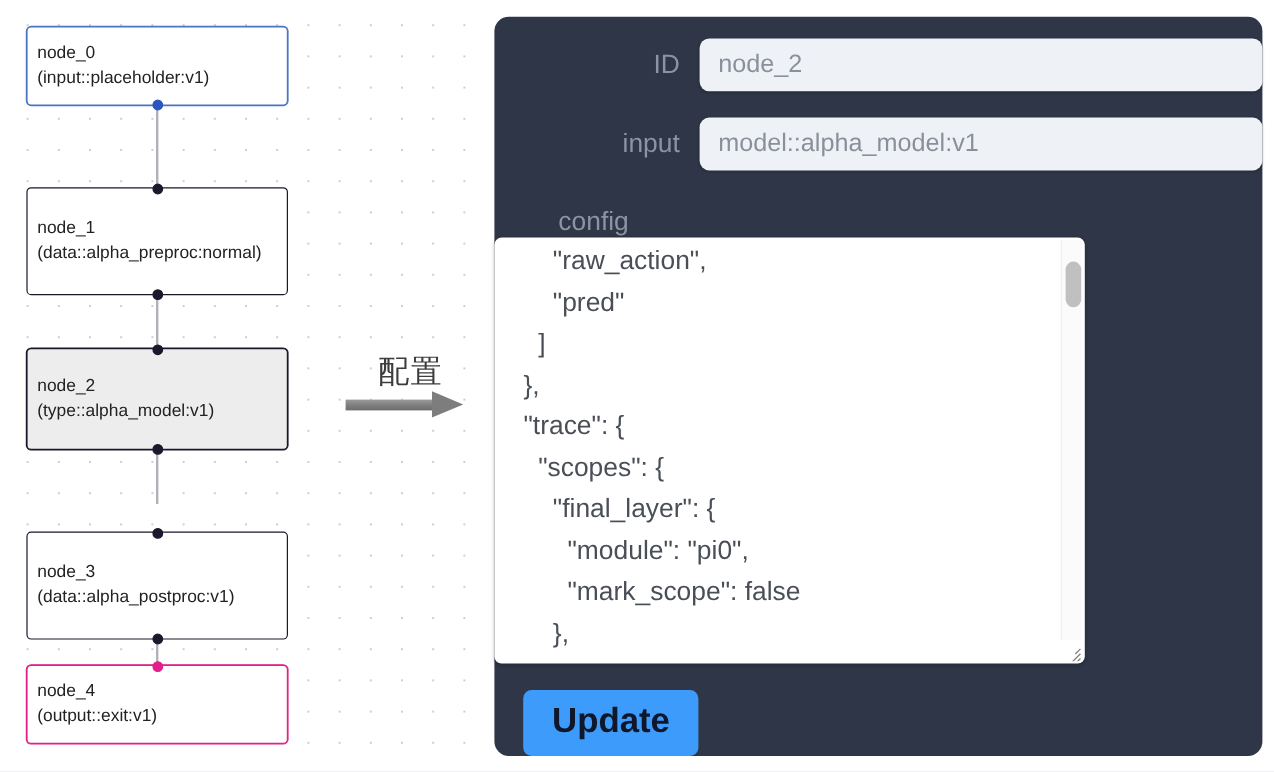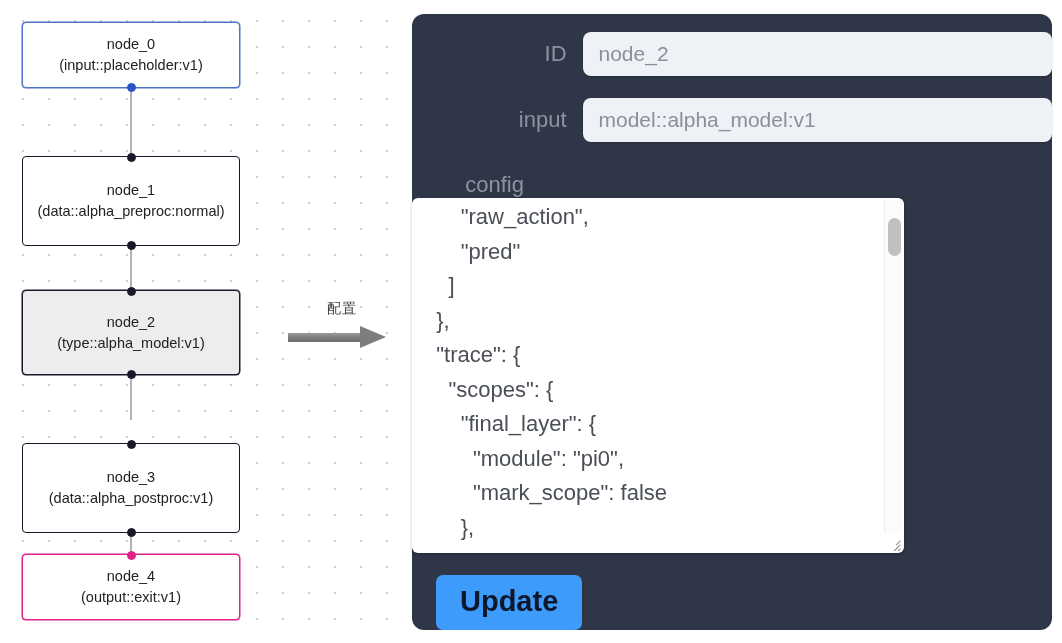--- a/index.html
+++ b/index.html
@@ -23,21 +23,20 @@
 
   .edge {
     position: absolute; width: 2px; background: #b1b1b7;
   }
 
   .node {
     position: absolute;
     background: #ffffff;
     border: 1px solid #1a192b;
     border-radius: 4px;
-    text-align: center;
     color: #222222;
     font-size: 14.5px;
     line-height: 21px;
     display: flex; align-items: center; justify-content: center;
     padding: 4px 8px;
     word-break: break-all;
     box-shadow: 0 0 0 0 rgba(0,0,0,0);
   }
   .node .label { width: 100%; }
   .node.input  { border-color: #4b74c4; box-shadow: 0 0 0 0.5px #4b74c4; }
@@ -53,22 +52,22 @@
   .handle.bottom { bottom: -4.5px; }
   .handle.blue   { background: #2b56c2; border-color: #2b56c2; }
   .handle.pink   { background: #e0218a; border-color: #e0218a; }
 
   
   .annotation {
     position: absolute; left: 286px; top: 296px;
     width: 112px; text-align: center;
   }
   .annotation .cap {
-    font-size: 14px; color: #3c3c3c; letter-spacing: 1px;
-    font-family: Liberation Serif, serif; line-height: 26px;
+    font-size: 26px; color: #3c3c3c; letter-spacing: 1px;
+    font-family: Liberation Sans, sans-serif; line-height: 26px;
   }
   .arrow { position: relative; width: 100px; height: 22px; margin: 4px 0 0 2px; }
   .arrow .shaft {
     position: absolute; left: 0; top: 7px; width: 74px; height: 9px;
     background: linear-gradient(180deg,#9a9a9a 0%, #7d7d7d 55%, #6d6d6d 100%);
   }
   .arrow .head {
     position: absolute; left: 72px; top: 0;
     width: 0; height: 0;
     border-top: 11px solid transparent;

